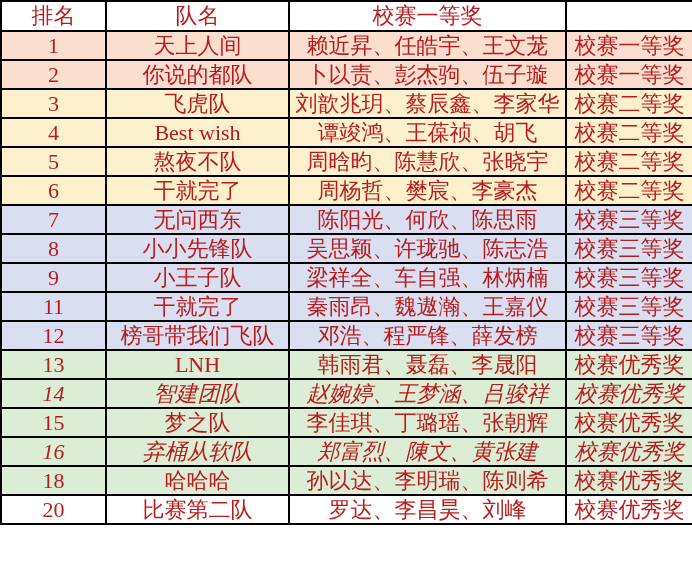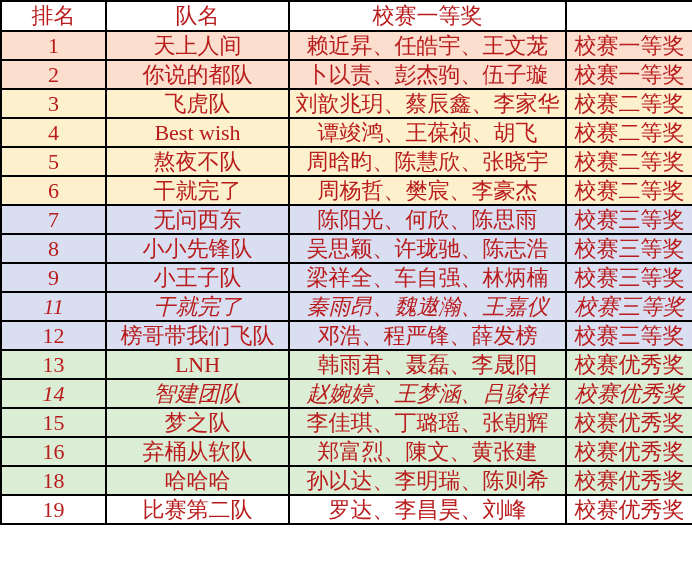--- a/index.html
+++ b/index.html
@@ -106,21 +106,21 @@
           <td>小小先锋队</td>
           <td>吴思颖、许珑驰、陈志浩</td>
           <td>校赛三等奖</td>
         </tr>
         <tr style="background-color: rgb(217, 222, 241);">
           <td>9</td>
           <td>小王子队</td>
           <td>梁祥全、车自强、林炳楠</td>
           <td>校赛三等奖</td>
         </tr>
-        <tr style="background-color: rgb(217, 222, 241); font-style: italic;">
+        <tr style="background-color: rgb(217, 222, 241);">
           <td>11</td>
           <td>干就完了</td>
           <td>秦雨昂、魏遨瀚、王嘉仪</td>
           <td>校赛三等奖</td>
         </tr>
         <tr style="background-color: rgb(217, 222, 241); margin-top: 48px;">
           <td>12</td>
           <td>榜哥带我们飞队</td>
           <td>邓浩、程严锋、薛发榜</td>
           <td>校赛三等奖</td>
@@ -136,33 +136,33 @@
           <td>智建团队</td>
           <td>赵婉婷、王梦涵、吕骏祥</td>
           <td>校赛优秀奖</td>
         </tr>
         <tr style="background-color: rgb(220, 237, 213); margin-left: 30px;">
           <td>15</td>
           <td>梦之队</td>
           <td>李佳琪、丁璐瑶、张朝辉</td>
           <td>校赛优秀奖</td>
         </tr>
-        <tr style="background-color: rgb(220, 237, 213);">
+        <tr style="background-color: rgb(220, 237, 213); font-style: italic;">
           <td>16</td>
           <td>弃桶从软队</td>
           <td>郑富烈、陳文、黄张建</td>
           <td>校赛优秀奖</td>
         </tr>
         <tr style="background-color: rgb(220, 237, 213); border-radius: 8px;">
           <td>18</td>
           <td>哈哈哈</td>
           <td>孙以达、李明瑞、陈则希</td>
           <td>校赛优秀奖</td>
         </tr>
         <tr style="background-color: rgb(255, 255, 255);">
-          <td>19</td>
+          <td>20</td>
           <td>比赛第二队</td>
           <td>罗达、李昌昊、刘峰</td>
           <td>校赛优秀奖</td>
         </tr>
       </tbody>
   </table>
 </div>
 
 </body></html>

